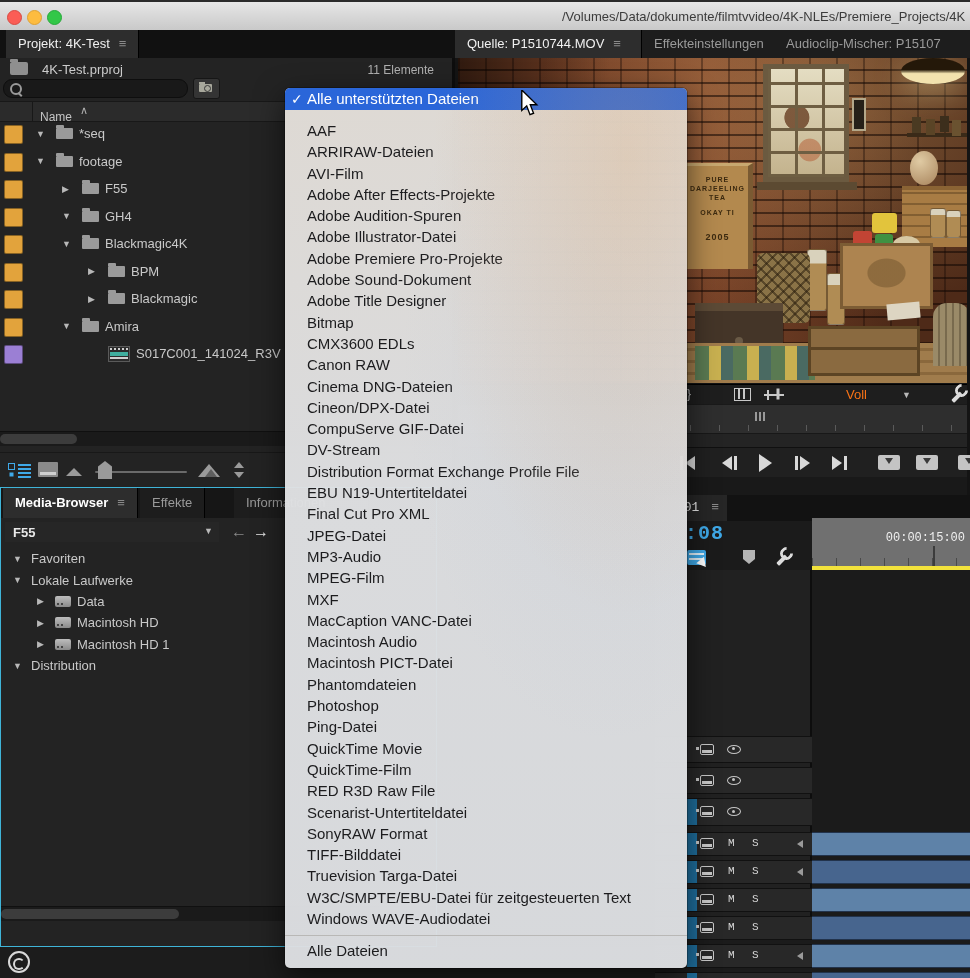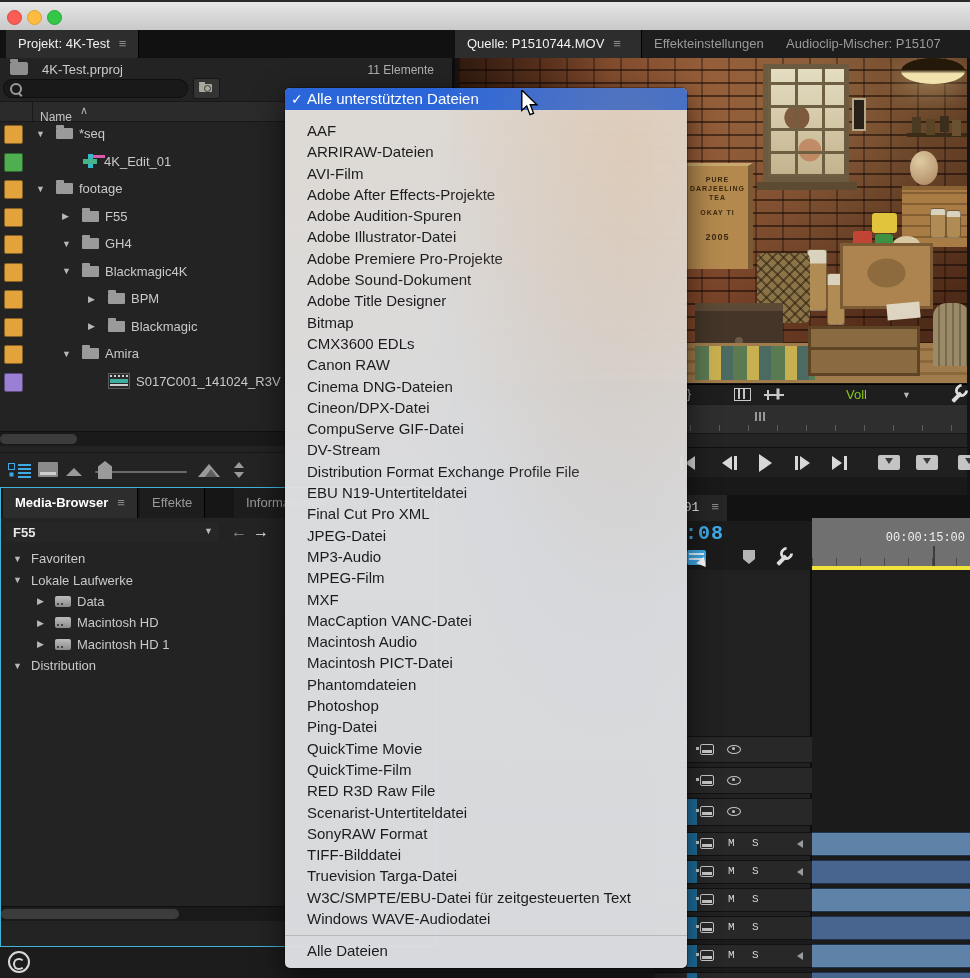--- a/index.html
+++ b/index.html
@@ -147,21 +147,21 @@
   .v-chest::after{content:"";position:absolute;left:0;top:18px;width:106px;height:3px;background:#5c4424;}
   
   .mon-icons{left:458px;top:384px;width:509px;height:20px;background:#1e1e1e;border-top:1px solid #000;}
   .mi-bracket{position:absolute;left:229px;top:2px;color:#b8b8b8;font-size:12px;}
   .mi-film{position:absolute;left:276px;top:3px;width:17px;height:13px;border:1.5px solid #c8c8c8;box-sizing:border-box;}
   .mi-film::after{content:"";position:absolute;left:2.5px;top:0;width:2px;height:10px;background:#c8c8c8;box-shadow:5px 0 0 #c8c8c8;}
   .mi-wave{position:absolute;left:306px;top:4px;width:20px;height:12px;}
   .mi-wave::before{content:"";position:absolute;left:0;top:5px;width:20px;height:1.5px;background:#c8c8c8;}
   .mi-wave::after{content:"";position:absolute;left:3px;top:1px;width:2px;height:10px;background:#c8c8c8;
      box-shadow:5px 2px 0 -1px #c8c8c8, 10px -1px 0 0.5px #c8c8c8;}
-  .mi-voll{position:absolute;left:388px;top:2px;font-size:13px;color:#84cc16;}
+  .mi-voll{position:absolute;left:388px;top:2px;font-size:13px;color:#f97316;}
   .mi-varr{position:absolute;left:444px;top:5px;font-size:9px;color:#b8b8b8;}
   .wrench{position:relative;width:16px;height:18px;}
   .wrench::before{content:"";position:absolute;left:7px;top:5px;width:3.5px;height:12px;background:#dcdcdc;transform:rotate(45deg);border-radius:1px;}
   .wrench::after{content:"";position:absolute;left:7px;top:-2px;width:7px;height:7px;border-radius:50%;border:3px solid #dcdcdc;border-top-color:transparent;transform:rotate(45deg);}
   .mon-ruler{left:458px;top:404px;width:509px;height:29px;background:#2e2e2e;border-top:1px solid #1a1a1a;}
   .mon-ruler .ticks{position:absolute;left:0;bottom:3px;width:509px;height:6px;
      background:repeating-linear-gradient(90deg,#5a5a5a 0 1px,transparent 1px 29px);}
   .grip{position:absolute;left:297px;top:7px;width:11px;height:9px;
      background:repeating-linear-gradient(90deg,#999 0 2px,transparent 2px 4px);}
   .mon-sub{left:458px;top:433px;width:509px;height:14px;background:#242424;border-top:1px solid #181818;}
@@ -229,20 +229,21 @@
 </style>
 </head>
 <body>
 
 <div id="app">
 
   <div class="abs titlebar">
     <span class="tl" style="left:7px;background:#fb5d55;border:1px solid #d84a42;"></span>
     <span class="tl" style="left:27px;background:#fdbc40;border:1px solid #dfa133;"></span>
     <span class="tl" style="left:47px;background:#33c748;border:1px solid #27a93a;"></span>
+    <span class="title-path">/Volumes/Data/dokumente/filmtvvideo/4K-NLEs/Premiere_Projects/4K</span>
   </div>
 
   <div class="abs tabbar">
     <div class="tab active" style="left:6px;">
       <span>Projekt: 4K-Test</span><span class="pmenu">≡</span>
     </div>
     <div class="tab active" style="left:455px;width:162px;">
       <span>Quelle: P1510744.MOV</span><span class="pmenu">≡</span>
     </div>
     <div class="tab" style="left:642px;width:130px;">
@@ -274,30 +275,20 @@
     </div>
     <div class="tree">
 
     <div class="trow">
           <span class="chip" style="background: rgb(226, 163, 60);"></span>
           <div class="row-ind" style="padding-left: 36px;">
             <span class="tri" style="position:static;width:14px;flex:0 0 auto;">▼</span>
             <span class="fold"></span>
 
             <span class="tlabel">*seq</span>
-          </div>
-        </div>
-        <div class="trow">
-          <span class="chip" style="background: rgb(79, 174, 80);"></span>
-          <div class="row-ind" style="padding-left: 62px;">
-            <span class="tri" style="position:static;width:14px;flex:0 0 auto;"></span>
-
-            <span class="seqico"></span>
-
-            <span class="tlabel">4K_Edit_01</span>
           </div>
         </div>
         <div class="trow">
           <span class="chip" style="background: rgb(226, 163, 60);"></span>
           <div class="row-ind" style="padding-left: 36px;">
             <span class="tri" style="position:static;width:14px;flex:0 0 auto;">▼</span>
             <span class="fold"></span>
 
             <span class="tlabel">footage</span>
           </div>

